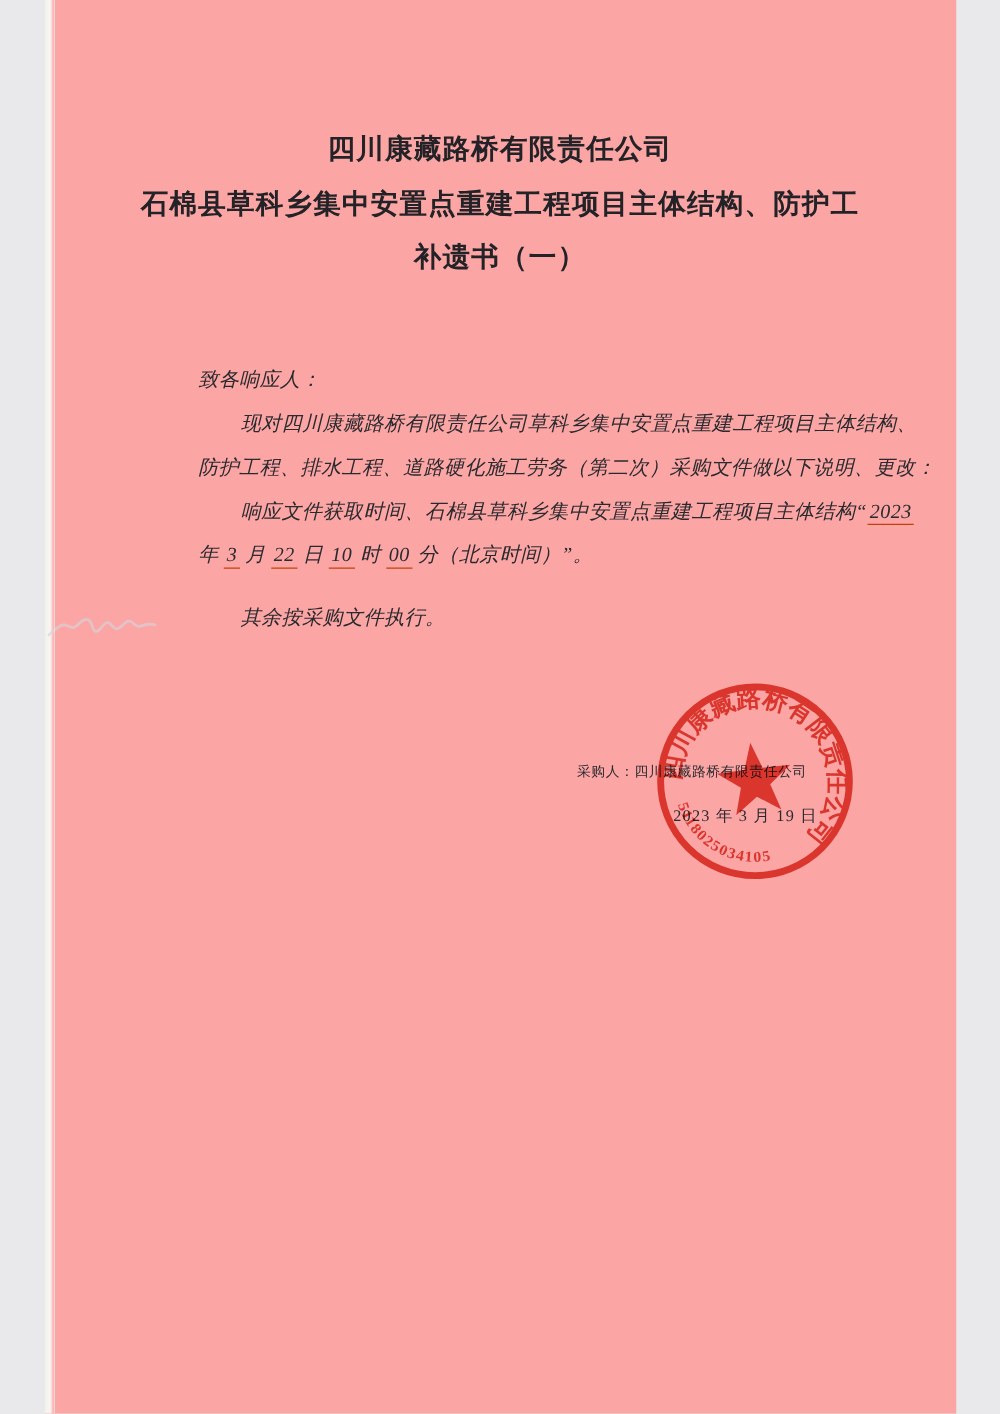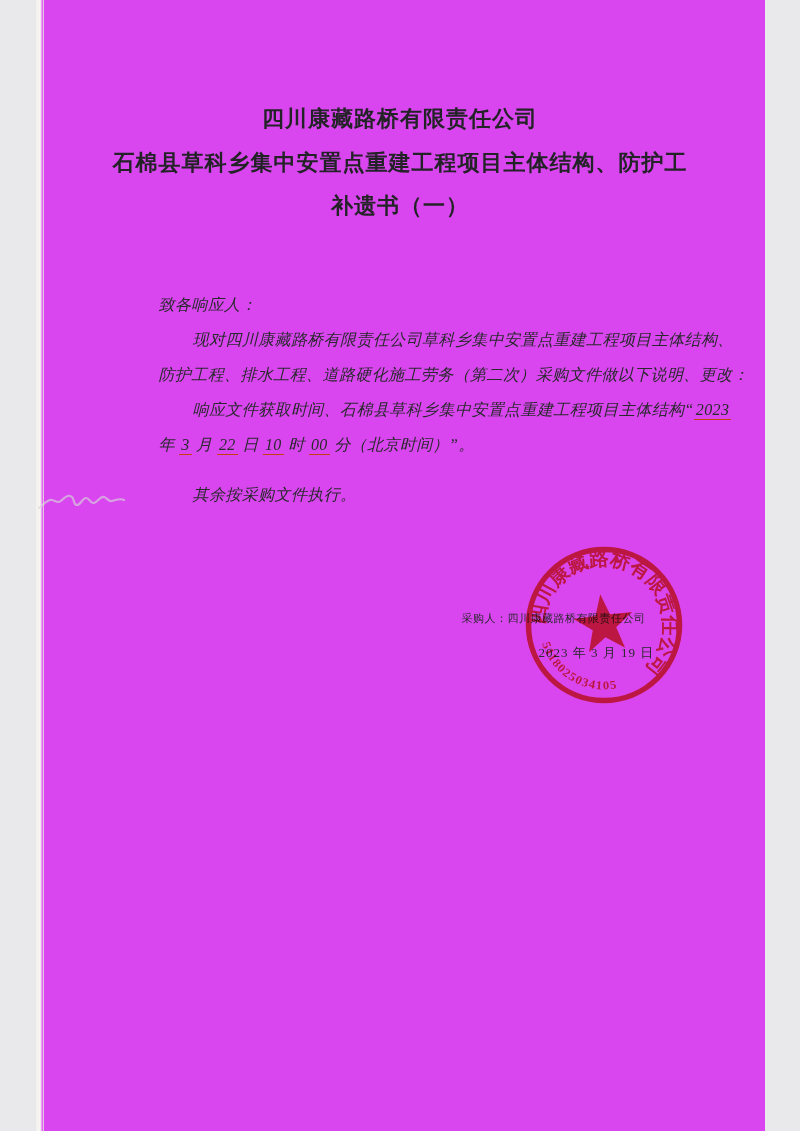--- a/index.html
+++ b/index.html
@@ -1,19 +1,19 @@
 <!DOCTYPE html>
 <html><head>
 <meta charset="utf-8">
 <style>
   html,body{margin:0;padding:0;background:#e9e9ec;}
   .page{
     position:relative;
     width:729px;height:1131px;
-    background:#d946ef;
+    background:#fca5a5;
     font-family:"Liberation Serif","DejaVu Serif",serif;
     color:#2a2a2e;
     overflow:hidden;
     margin:0 auto;
   }
   
   .page::before{
     content:"";
     position:absolute;left:0;top:0;bottom:0;width:7px;
     background:linear-gradient(90deg,#f3f1ec 0,#f8f6f3 60%,rgba(252,251,253,0) 100%);

